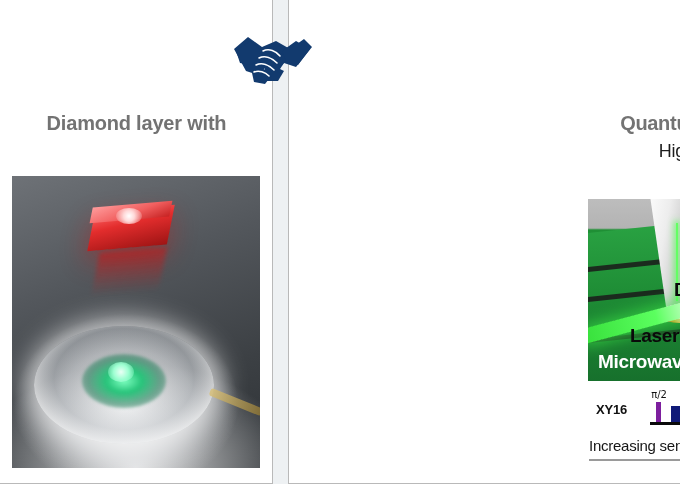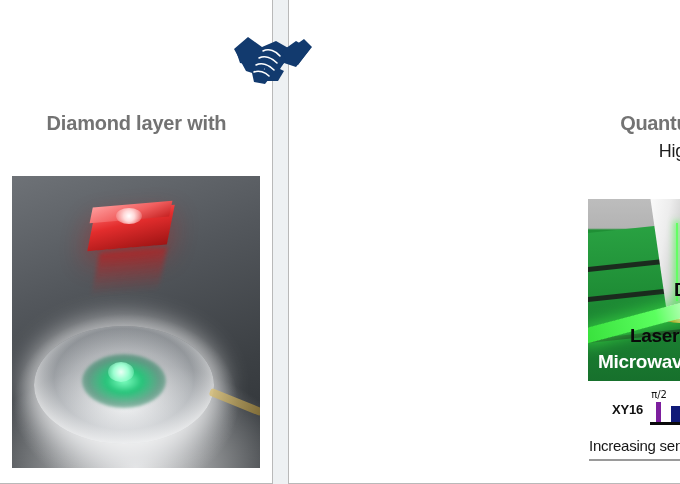--- a/index.html
+++ b/index.html
@@ -82,21 +82,21 @@
      box-shadow:0 0 6px 2px rgba(80,255,80,.7);}
   .mw-hot{position:absolute;left:74px;top:112px;width:36px;height:12px;border-radius:50%;
      background:radial-gradient(circle,#fff3c4 0%,#ff9a2e 40%,#e03a10 75%,rgba(200,40,10,0) 100%);}
   .mw-lbl{position:absolute;font-weight:700;letter-spacing:-.3px;}
   #mw-diamond{left:86px;top:80px;font-size:19px;color:#0a0a0a;}
   #mw-laser{left:30px;top:126px;font-size:19px;color:#0a0a0a;margin-left:12px;}
   #mw-circuit{left:10px;top:152px;font-size:19px;color:#ffffff;}
 
   
   #seq{position:absolute;left:299px;top:388px;width:372px;height:44px;}
-  #seq-name{position:absolute;left:24px;top:14px;font-size:13px;font-weight:700;color:#111;letter-spacing:-.2px;}
+  #seq-name{position:absolute;left:8px;top:14px;font-size:13px;font-weight:700;color:#111;letter-spacing:-.2px;}
   #seq-track{position:absolute;left:62px;top:4px;width:300px;height:38px;}
   .seq-axis{position:absolute;left:0;top:30px;width:292px;height:3px;background:#0a0a0a;}
   .pulse{position:absolute;bottom:8px;}
   .plabel{position:absolute;top:-2px;font-size:10px;color:#111;text-align:right;
           font-family:"DejaVu Sans",sans-serif;line-height:1;}
 
   
   #caption-wrap{position:absolute;left:300px;top:437px;width:370px;}
   #caption{font-size:15px;color:#161616;letter-spacing:-.25px;white-space:nowrap;}
   #caption-rule{position:absolute;left:0;top:22px;width:370px;height:2px;background:#9a9a9a;}

